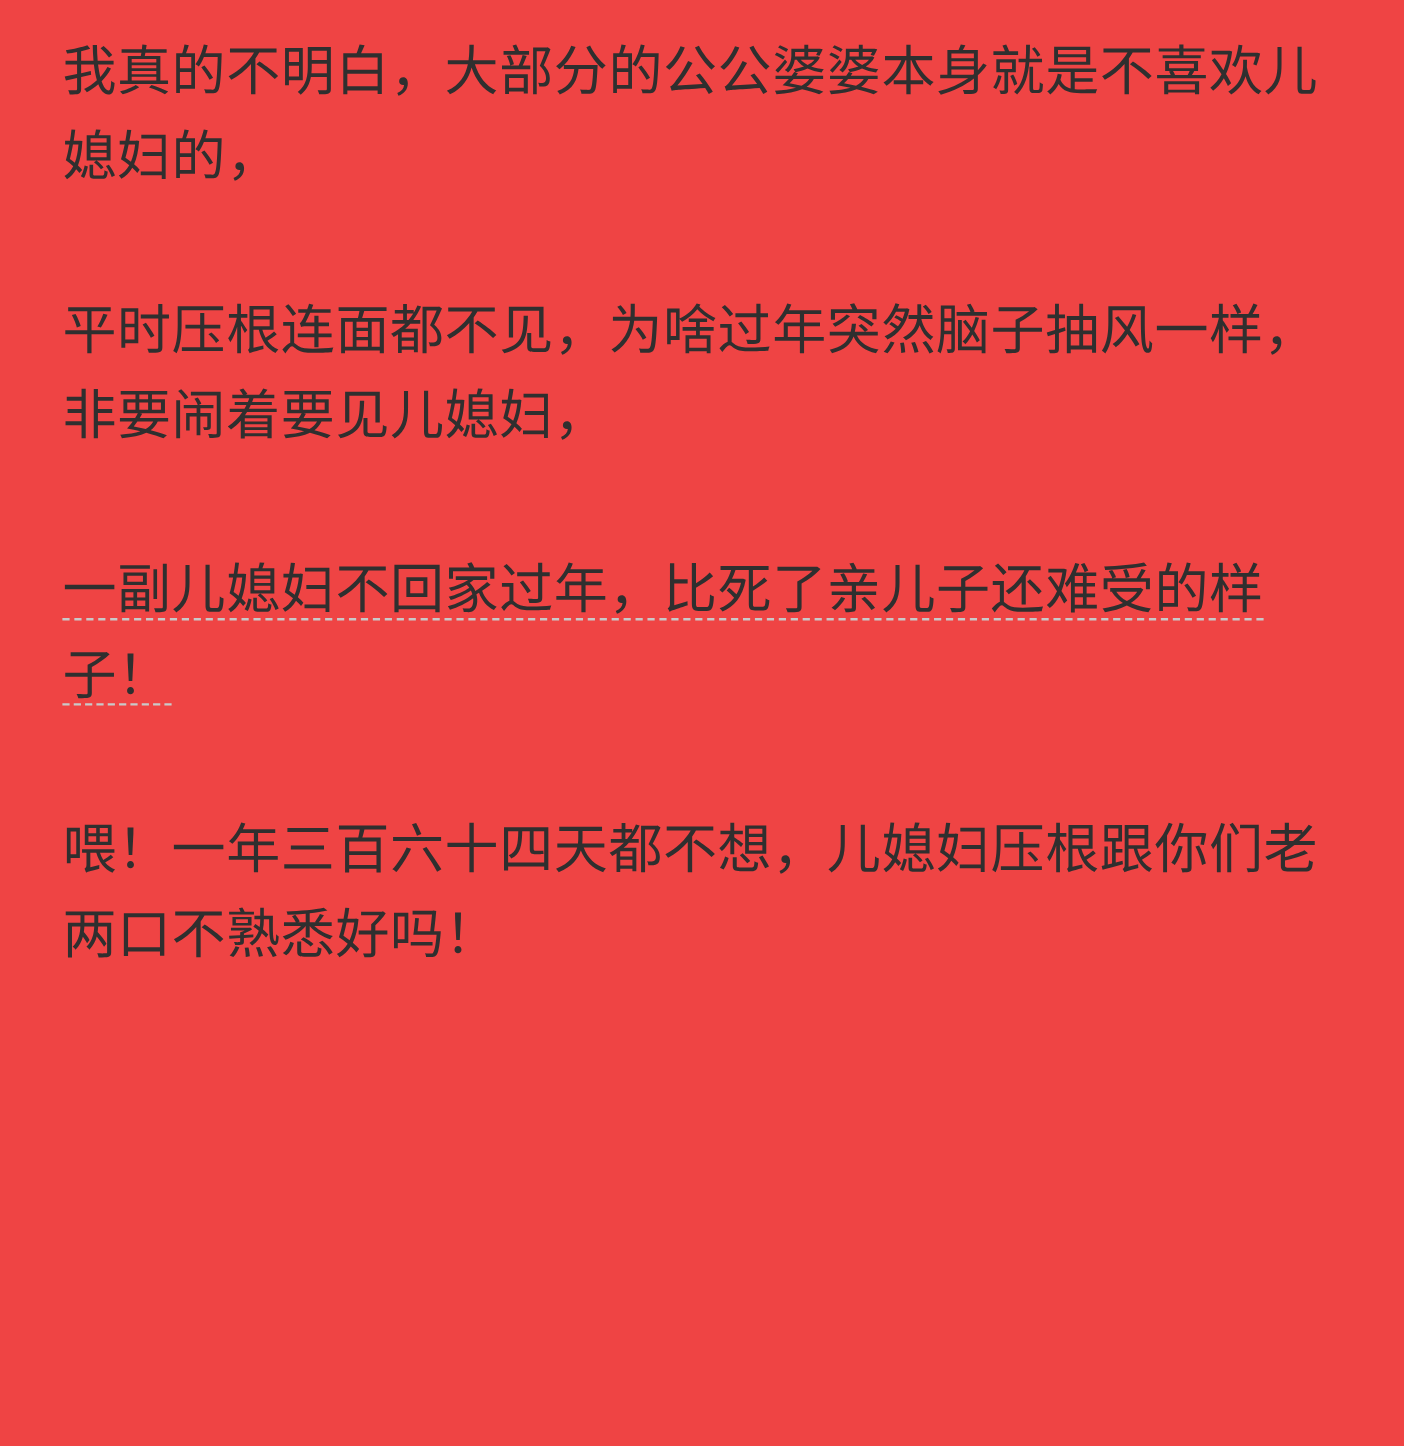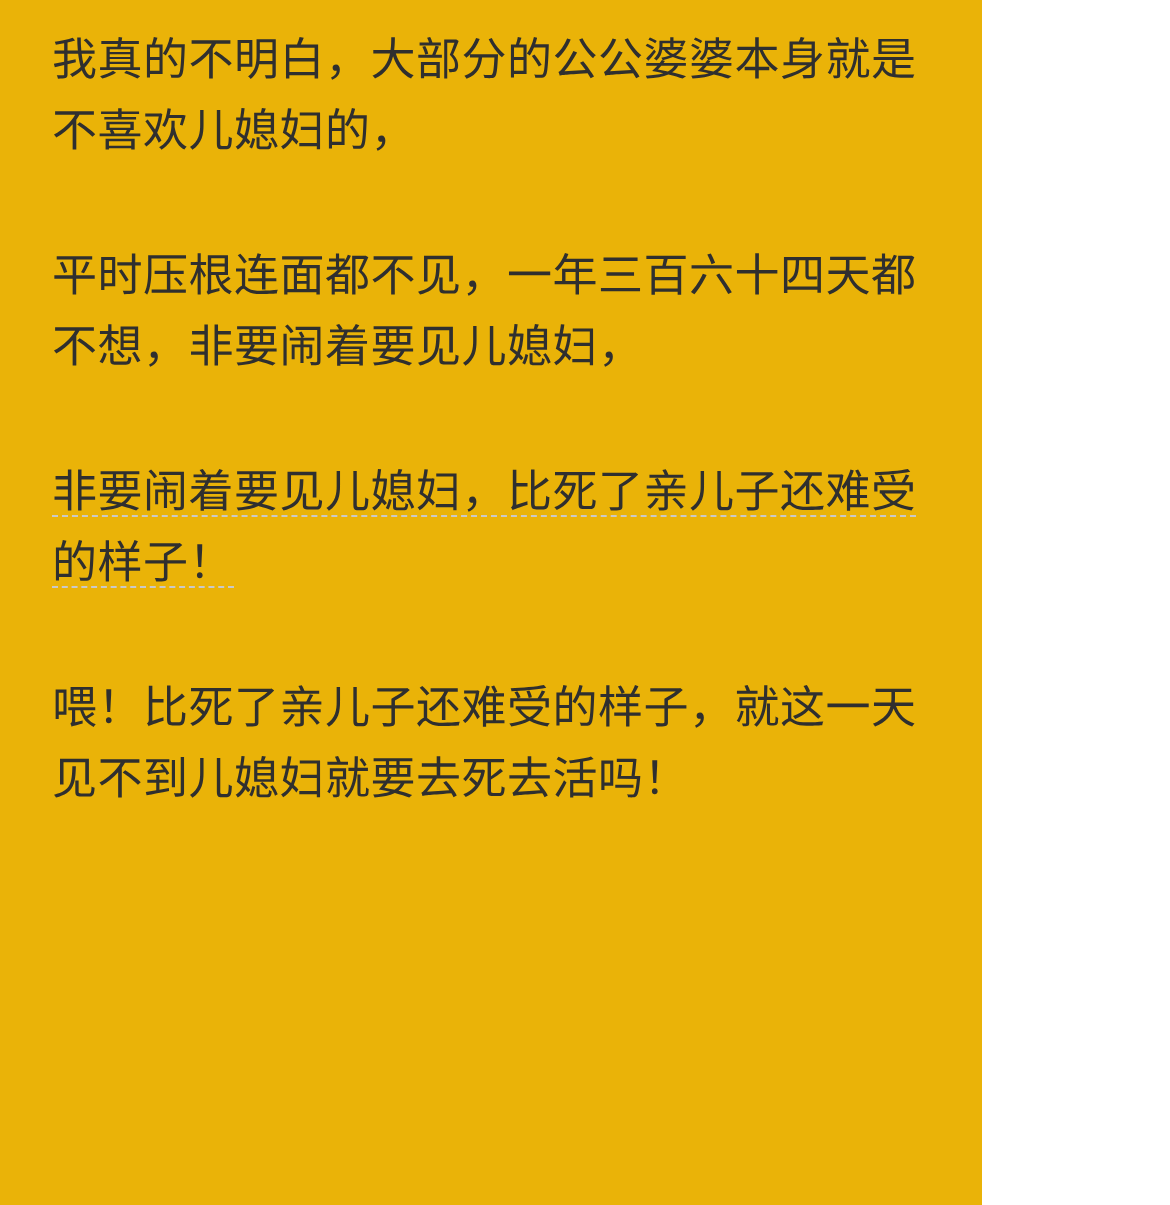--- a/index.html
+++ b/index.html
@@ -10,24 +10,24 @@
   }
   body {
     width: 1170px;
     min-height: 1205px;
     font-family: "Liberation Sans", "DejaVu Sans", sans-serif;
     color: #2b2b2b;
     -webkit-font-smoothing: antialiased;
   }
   .page {
     box-sizing: border-box;
-    width: 982px;
+    width: 1170px;
     min-height: 1205px;
     padding: 24px 56px 20px 52px;
-    background: #eab308;
+    background: #ef4444;
   }
   .para {
     font-size: 45px;
     line-height: 71px;
     letter-spacing: 0.5px;
     color: #2f2f2f;
     margin: 0 0 56px 0;
     font-weight: 400;
     word-break: break-word;
   }
@@ -44,16 +44,16 @@
   }
   .para.gap-large {
     margin-bottom: 74px;
   }
 </style>
 </head>
 <body>
 
 <div class="page">
   <p class="para gap-large">我真的不明白，大部分的公公婆婆本身就是不喜欢儿媳妇的，</p>
-  <p class="para gap-large">平时压根连面都不见，一年三百六十四天都不想，非要闹着要见儿媳妇，</p>
-  <p class="para underlined gap-large">非要闹着要见儿媳妇，比死了亲儿子还难受的样子！</p>
-  <p class="para gap-large">喂！比死了亲儿子还难受的样子，就这一天见不到儿媳妇就要去死去活吗！</p>
+  <p class="para gap-large">平时压根连面都不见，为啥过年突然脑子抽风一样，非要闹着要见儿媳妇，</p>
+  <p class="para underlined gap-large">一副儿媳妇不回家过年，比死了亲儿子还难受的样子！</p>
+  <p class="para gap-large">喂！一年三百六十四天都不想，儿媳妇压根跟你们老两口不熟悉好吗！</p>
 </div>
 
 </body></html>

